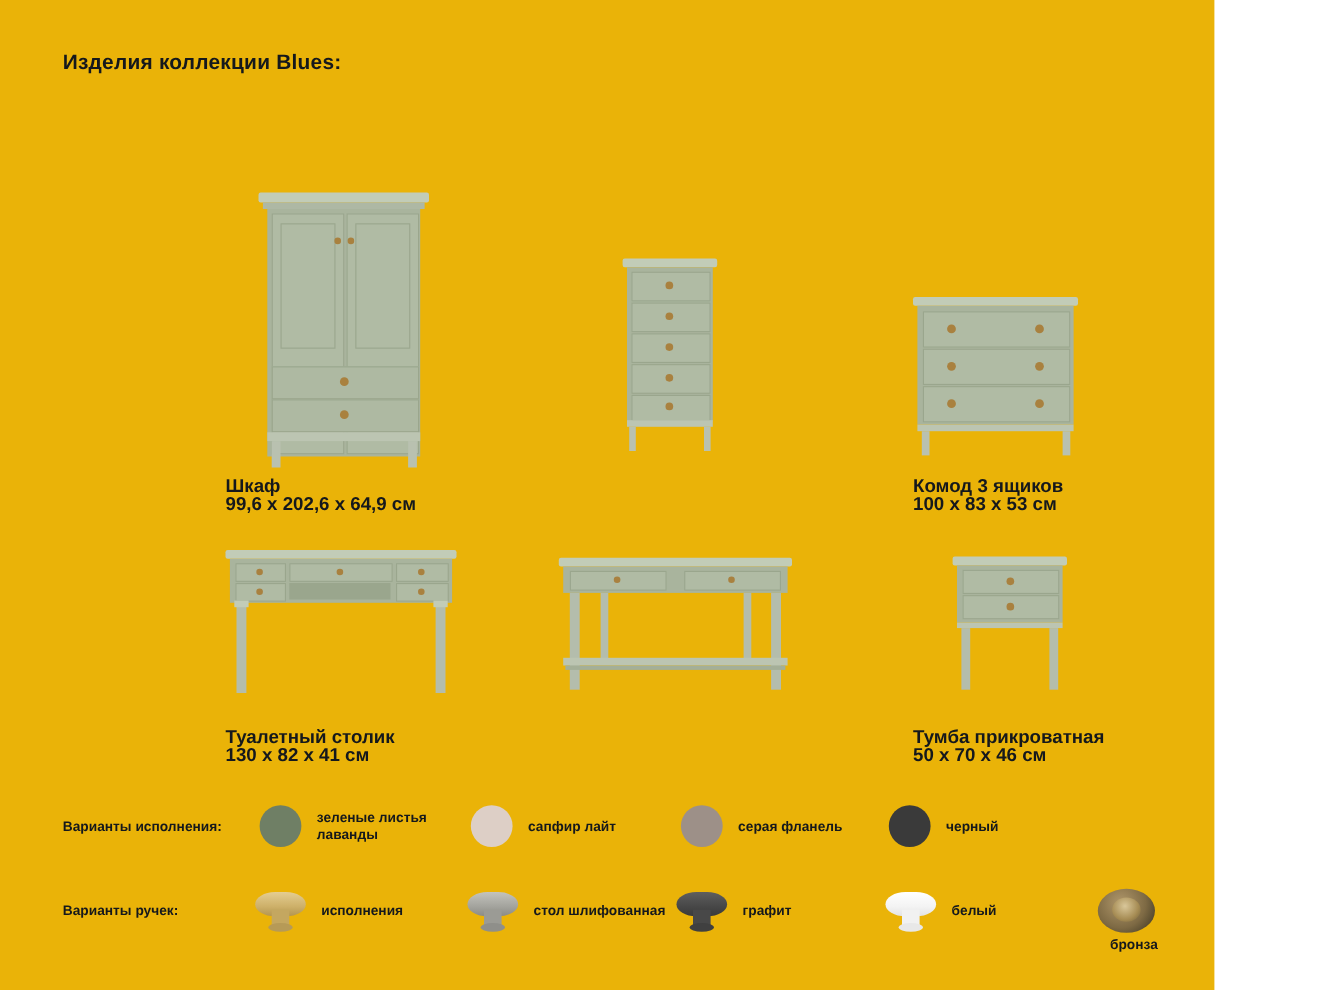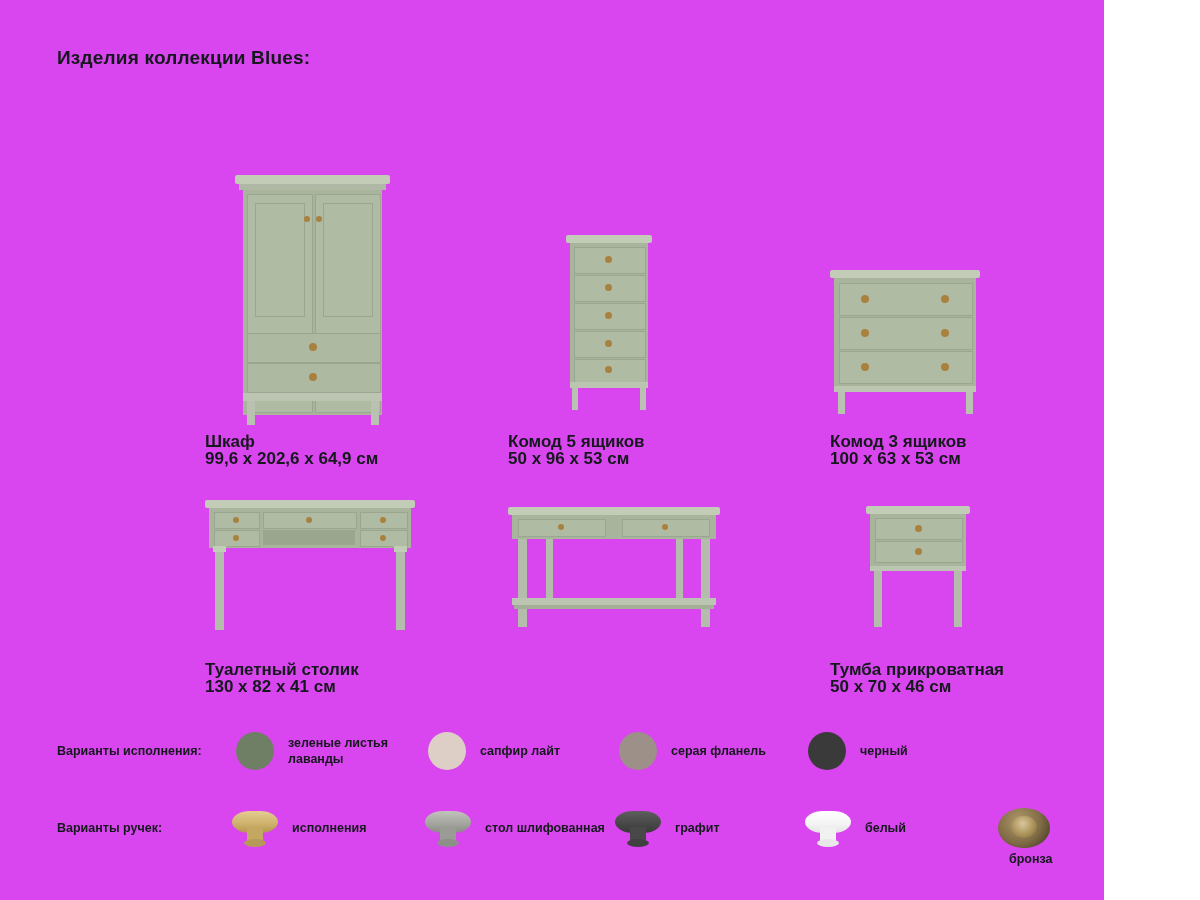--- a/index.html
+++ b/index.html
@@ -13,21 +13,21 @@
     font-family: "Liberation Sans", sans-serif;
     color: #1a1a1a;
     position: relative;
     overflow: hidden;
   }
   .page {
     position: absolute;
     left: 0; top: 0;
     width: 1104px;
     height: 900px;
-    background: #d946ef;
+    background: #eab308;
   }
 
   .title {
     position: absolute;
     left: 57px;
     top: 47px;
     font-size: 19px;
     font-weight: bold;
     letter-spacing: 0.2px;
     color: #15181c;
@@ -198,24 +198,20 @@
       <div class="knob" style="left:97px; top:227px; width:7px; height:7px;"></div>
       <div class="fur" style="left:66px; top:246px; width:70px; height:25px; background:#b0bba4; border:1px solid #9aa68d;"></div>
       <div class="knob" style="left:97px; top:255px; width:7px; height:7px;"></div>
       <div class="fur" style="left:66px; top:274px; width:70px; height:22px; background:#b0bba4; border:1px solid #9aa68d;"></div>
       <div class="knob" style="left:97px; top:281px; width:7px; height:7px;"></div>
 
       <div class="fur" style="left:62px; top:297px; width:78px; height:6px; background:#bcc5b2;"></div>
 
       <div class="fur" style="left:64px; top:303px; width:6px; height:22px; background:#b9c1b0;"></div>
       <div class="fur" style="left:132px; top:303px; width:6px; height:22px; background:#b9c1b0;"></div>
-    </div>
-    <div class="caption" style="position:absolute; left:0px; top:348px; width:210px;">
-      <div>Комод 5 ящиков</div>
-      <div class="dims">50 x 96 x 53 см</div>
     </div>
   </div>
 
   <div class="cell" style="left:830px; top:85px; width:240px; height:320px;">
     <div class="figure" style="position:absolute; left:0; top:0; width:220px; height:320px;">
       <div class="fur" style="left:0px; top:185px; width:150px; height:8px; background:#c2ccb7; border-radius:2px;"></div>
       <div class="fur" style="left:4px; top:193px; width:142px; height:108px; background:#a9b49d;"></div>
       <div class="fur" style="left:9px; top:198px; width:132px; height:31px; background:#b0bba4; border:1px solid #9aa68d;"></div>
       <div class="knob" style="left:31px; top:210px; width:8px; height:8px;"></div>
       <div class="knob" style="left:111px; top:210px; width:8px; height:8px;"></div>
@@ -224,21 +220,21 @@
       <div class="knob" style="left:111px; top:244px; width:8px; height:8px;"></div>
       <div class="fur" style="left:9px; top:266px; width:132px; height:31px; background:#b0bba4; border:1px solid #9aa68d;"></div>
       <div class="knob" style="left:31px; top:278px; width:8px; height:8px;"></div>
       <div class="knob" style="left:111px; top:278px; width:8px; height:8px;"></div>
       <div class="fur" style="left:4px; top:301px; width:142px; height:6px; background:#bcc5b2;"></div>
       <div class="fur" style="left:8px; top:307px; width:7px; height:22px; background:#b9c1b0;"></div>
       <div class="fur" style="left:136px; top:307px; width:7px; height:22px; background:#b9c1b0;"></div>
     </div>
     <div class="caption" style="position:absolute; left:0px; top:348px; width:220px;">
       <div>Комод 3 ящиков</div>
-      <div class="dims">100 x 63 x 53 см</div>
+      <div class="dims">100 x 83 x 53 см</div>
     </div>
   </div>
 
   <div class="cell" style="left:205px; top:480px; width:230px; height:230px;">
     <div class="figure" style="position:absolute; left:0; top:0; width:220px; height:170px;">
       <div class="fur" style="left:0px; top:20px; width:210px; height:8px; background:#c2ccb7; border-radius:2px;"></div>
       <div class="fur" style="left:4px; top:28px; width:202px; height:40px; background:#a9b49d;"></div>
 
       <div class="fur" style="left:9px; top:32px; width:44px; height:15px; background:#b0bba4; border:1px solid #9aa68d;"></div>
       <div class="knob" style="left:28px; top:37px; width:6px; height:6px;"></div>

